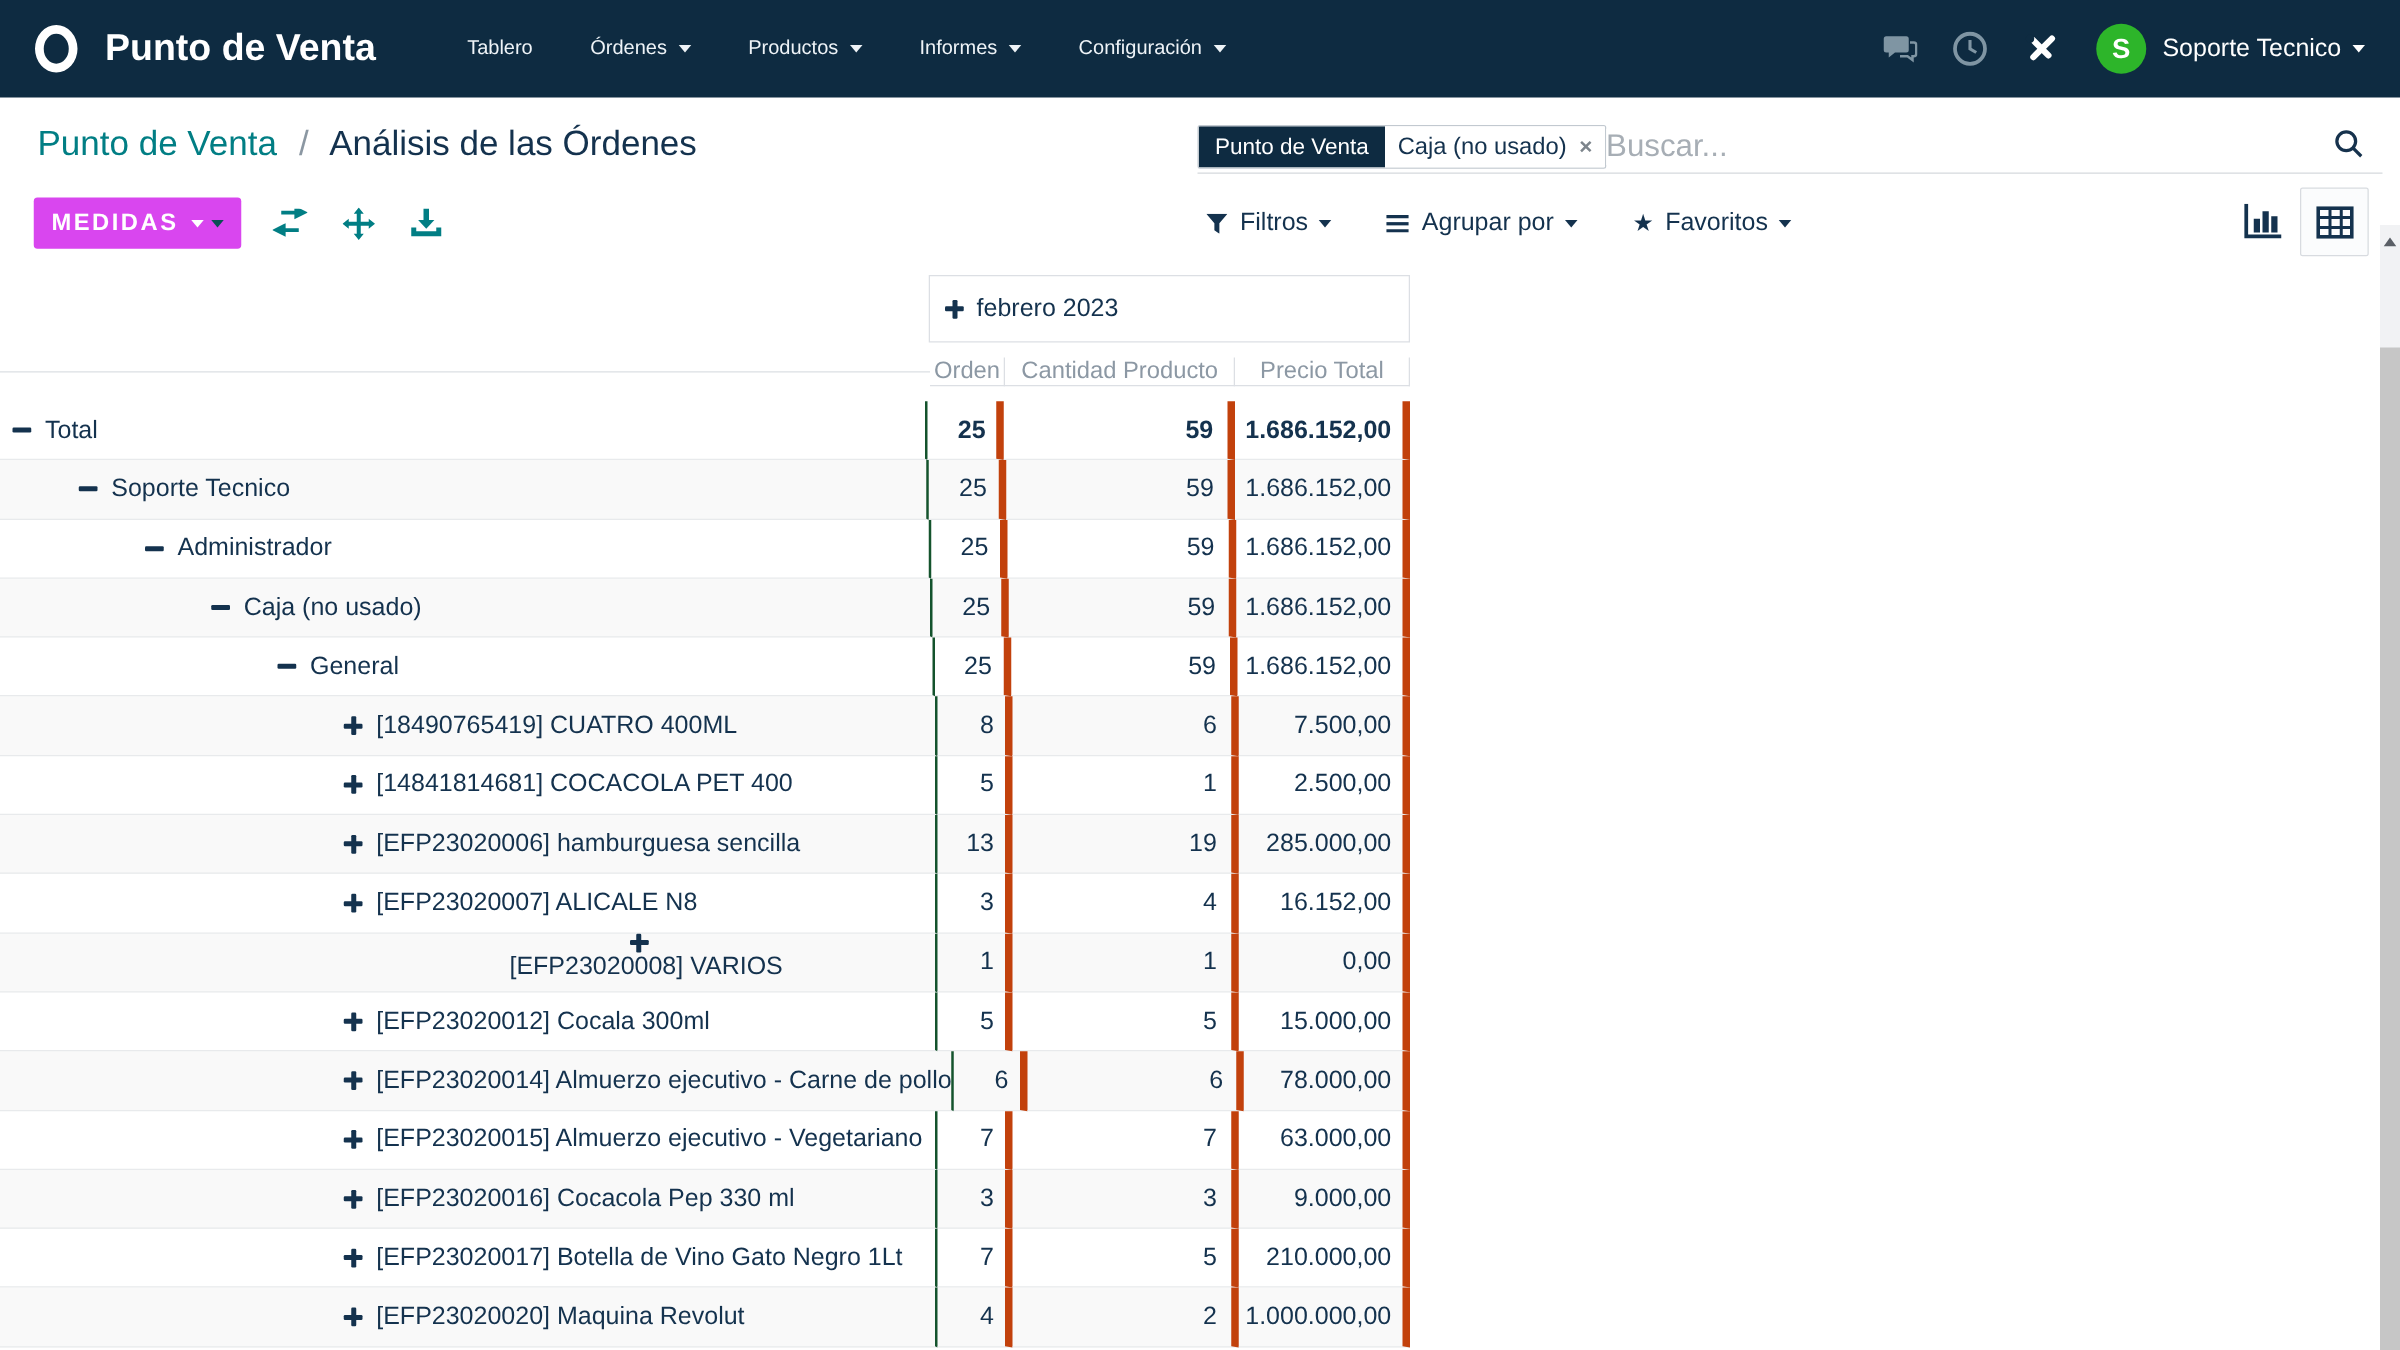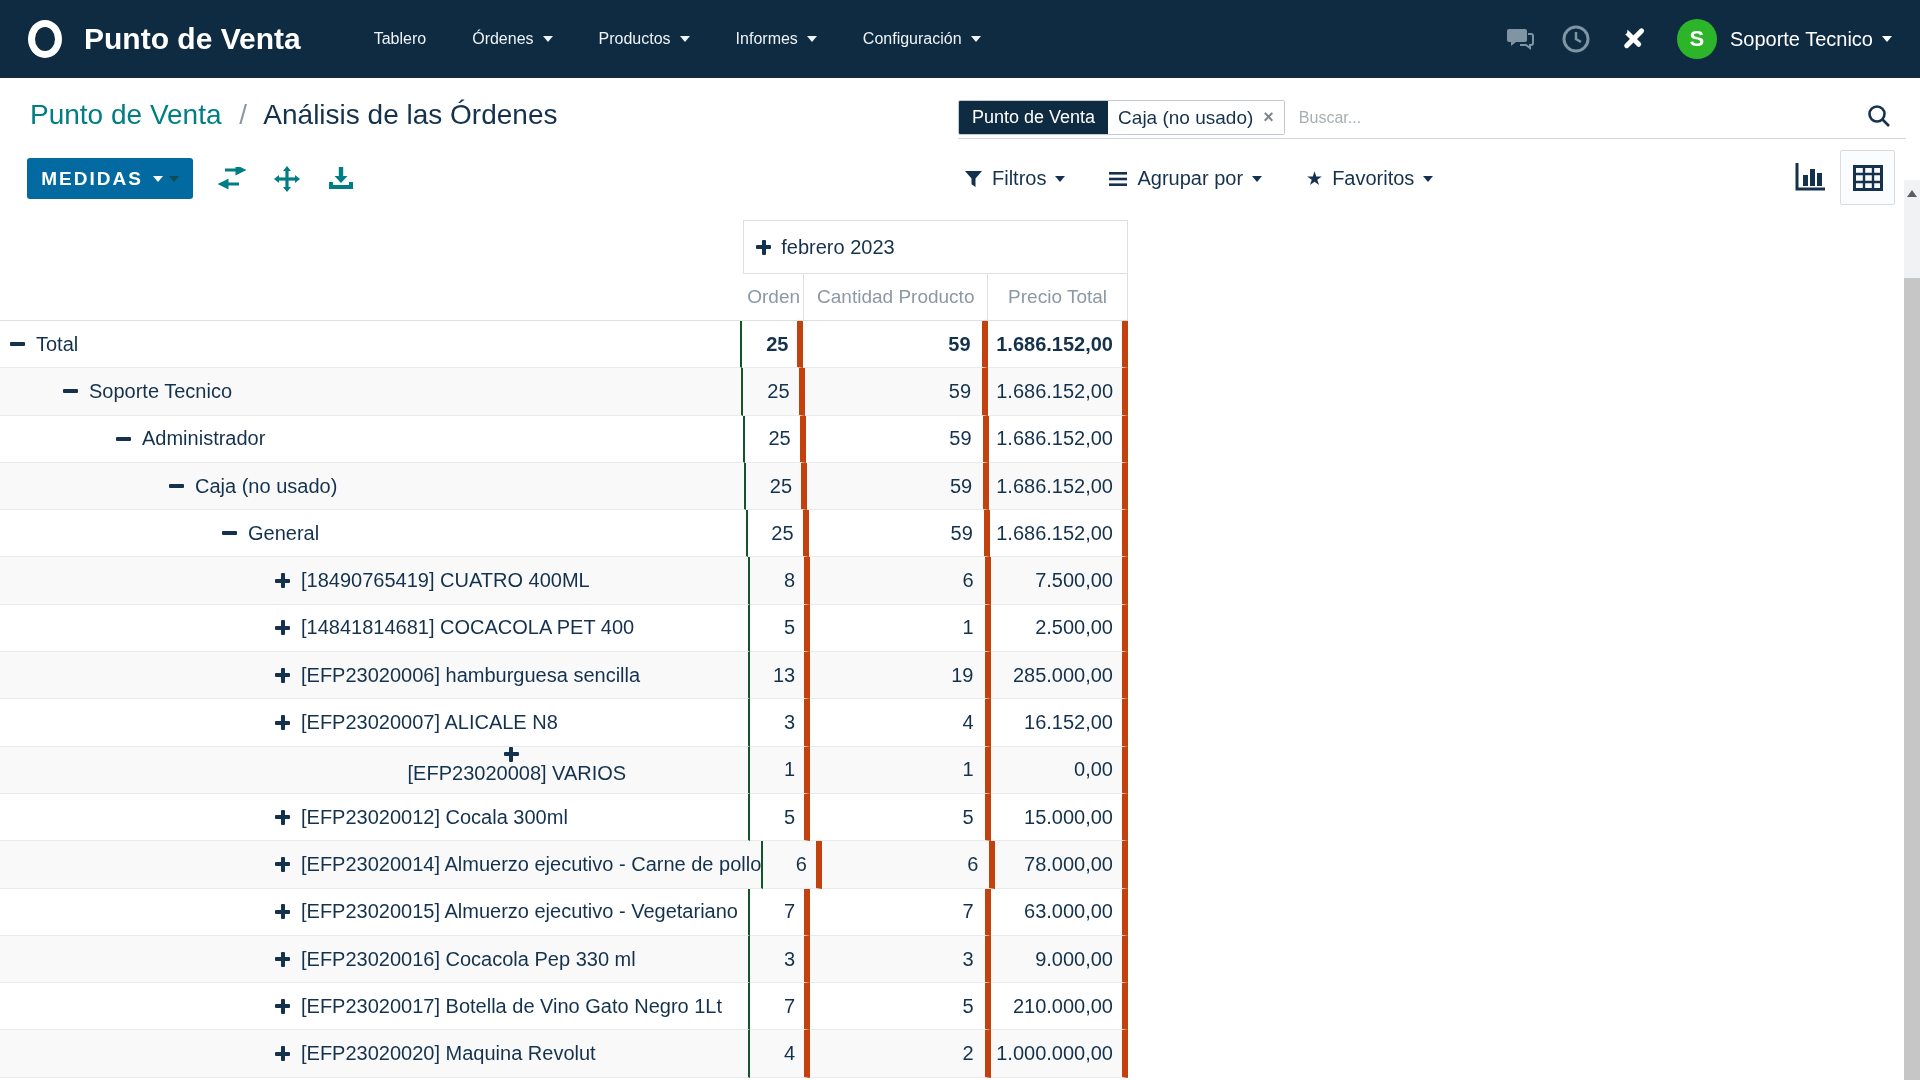--- a/index.html
+++ b/index.html
@@ -34,27 +34,27 @@
 
   .searchbar { position:absolute; left:958px; top:97px; width:948px; height:42px;
                border-bottom:1px solid #d5d9dd; display:flex; align-items:center; }
   .facet { display:flex; align-items:stretch; height:35px; border:1px solid #c2c9d0;
            border-radius:2px; overflow:hidden; flex:0 0 auto; }
   .facet-cat { background:#0e2b41; color:#fff; font-size:18px; display:flex;
                align-items:center; padding:0 13px; white-space:nowrap; }
   .facet-val { background:#fff; color:#14324e; font-size:19px; display:flex;
                align-items:center; padding:0 10px; white-space:nowrap; }
   .facet-x { color:#7d858c; font-weight:bold; font-size:18px; margin-left:10px; cursor:pointer; }
-  .search-input { border:none; outline:none; flex:1 1 auto; font-size:16px; color:#0f172a;
-                  margin-left:14px; font-family:"Liberation Sans", sans-serif; }
+  .search-input { border:none; outline:none; flex:1 1 auto; font-size:25px; color:#0f172a;
+                  font-family:"Liberation Sans", sans-serif; }
   .search-input::placeholder { color:#a7aeb5; }
   .search-glass { flex:0 0 auto; margin-right:14px; cursor:pointer; }
 
   .btn-measures { position:absolute; left:27px; top:158px; width:166px; height:41px;
-                  background:#0369a1; color:#fff; border:none; border-radius:3px;
+                  background:#d946ef; color:#fff; border:none; border-radius:3px;
                   font-size:19px; font-weight:bold; letter-spacing:2px; cursor:pointer;
                   display:flex; align-items:center; justify-content:center;
                   font-family:"Liberation Sans", sans-serif; }
   .btn-measures .caret { border-top-color:#fff; margin-left:10px; }
   .btn-measures .caret.dark { border-top-color:#0b4f54; margin-left:6px; }
 
   .tool-icons { position:absolute; left:218px; top:158px; height:41px; display:flex;
                 align-items:center; gap:28px; }
   .tool-icons .ticon { cursor:pointer; display:flex; align-items:center; }
 
@@ -71,21 +71,21 @@
               border-radius:2px; display:flex; align-items:center; justify-content:center;
               cursor:pointer; }
 
   
   .pivot { position:absolute; top:220px; left:0; width:1128px; font-size:20px; }
   .hrow1 { display:flex; height:54px; }
   .hrow1 .spacer { width:798px; }
   .hrow1 .colgroup { width:412px; border:1px solid #dcdfe4; display:flex;
                      align-items:center; padding-left:12px; cursor:pointer; }
   .hrow1 .colgroup .gtitle { margin-left:10px; color:#14324e; }
-  .hrow2 { display:flex; height:47px; color:#8c98a4; font-size:19px; }
+  .hrow2 { display:flex; height:47px; color:#8c98a4; font-size:19px;align-items:center; }
   .hrow2 .spacer { width:798px; border-bottom:1px solid #dcdfe4; }
   .hrow2 .hcell { border-right:1px solid #dcdfe4; border-bottom:1px solid #dcdfe4;
                   display:flex; align-items:center; justify-content:center; cursor:pointer; }
   .hrow2 .hcell:first-of-type { border-left:1px solid #dcdfe4; }
   .w-orden { width:65px; } .w-cant { width:197px; } .w-precio { width:150px; }
 
   .prow { display:flex; height:47.3px; background:#fff; }
   .prow.stripe { background:#f9f9f9; }
   .prow .cell { border-bottom:1px solid #e8eaec; display:flex; align-items:center; }
   .prow .label { width:798px; border-right:2px solid #14532d; cursor:pointer; }

